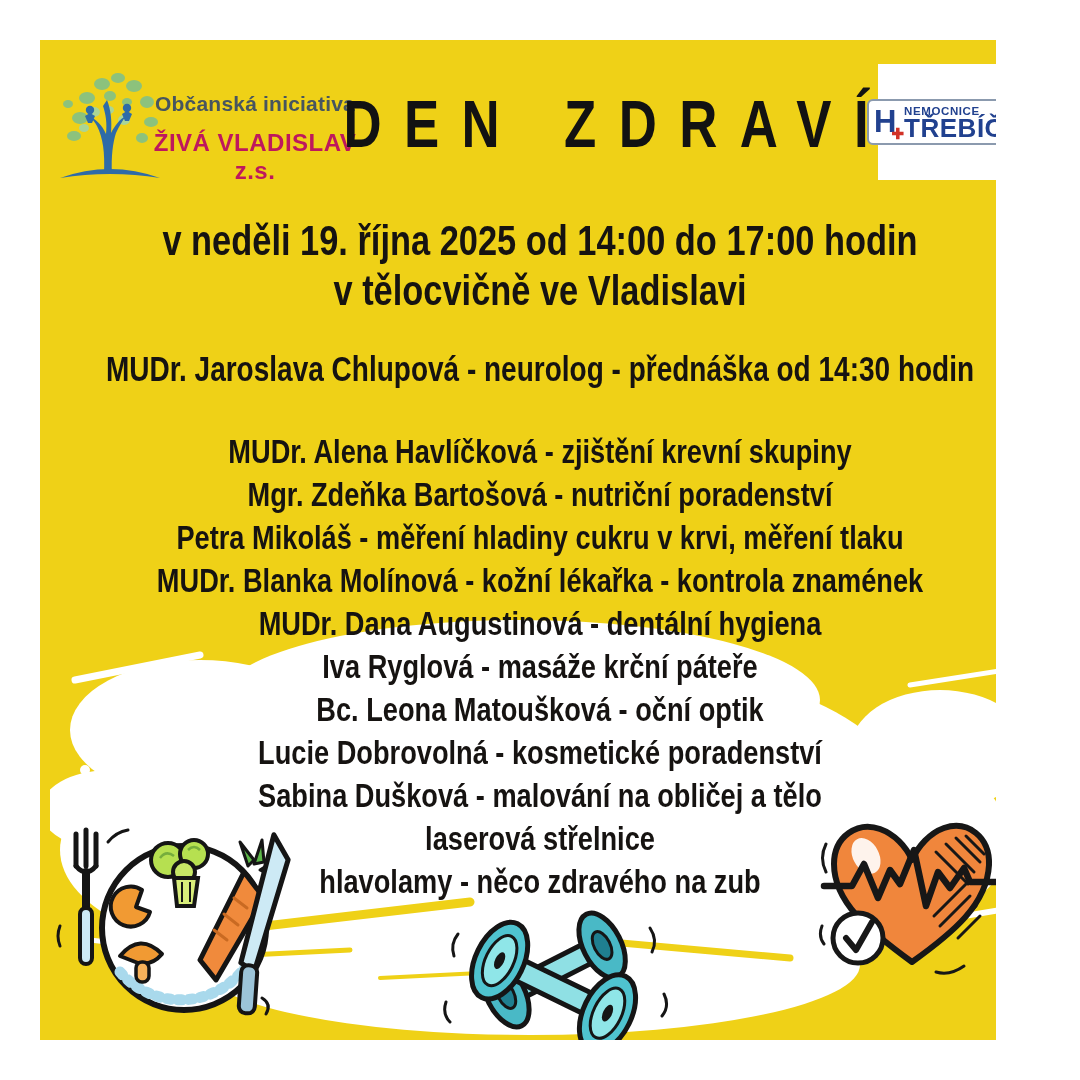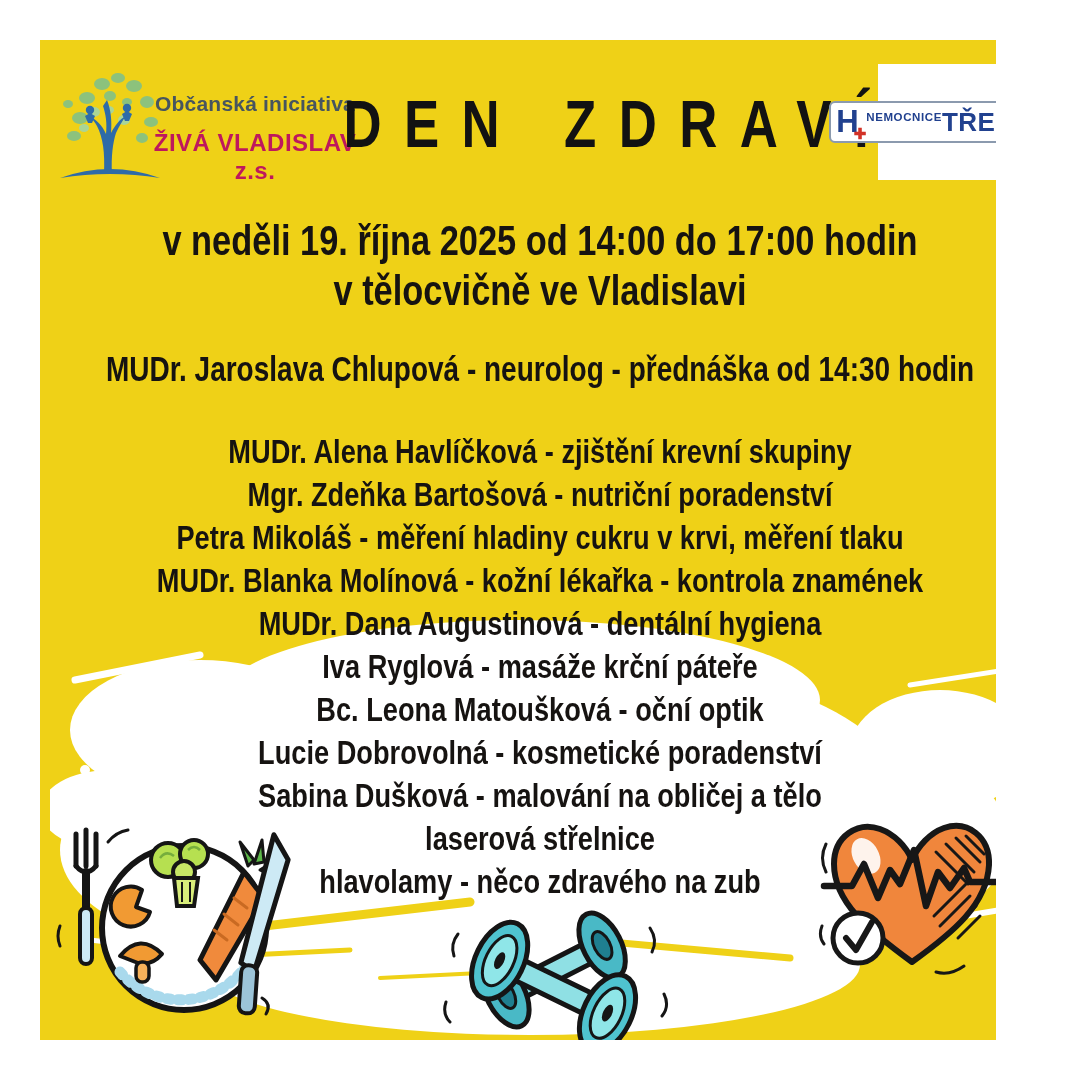--- a/index.html
+++ b/index.html
@@ -18,21 +18,21 @@
   .title{display:inline-block;font-size:66px;line-height:84px;font-weight:700;color:#121212;
          letter-spacing:28px;word-spacing:6px;white-space:nowrap;
          transform:scaleX(0.80);transform-origin:50% 50%;}
 
   .hospital-box{position:absolute;left:838px;top:24px;width:122px;height:116px;background:#ffffff;
                 z-index:4;display:flex;align-items:center;justify-content:center;}
   .hospital-logo{border:2px solid #8b9aae;border-radius:6px;background:#fff;
                  display:flex;align-items:center;gap:4px;padding:4px 5px;}
   .hospital-h{position:relative;font-size:31px;font-weight:700;color:#21418f;line-height:30px;width:26px;}
   .hospital-cross{position:absolute;right:-4px;bottom:-4px;font-size:15px;color:#d23227;line-height:15px;}
-  .hospital-words{display:flex;flex-direction:row;align-items:flex-start;}
+  .hospital-words{display:flex;flex-direction:column;align-items:flex-start;}
   .hospital-l1{font-size:11.5px;font-weight:700;color:#21418f;letter-spacing:0.6px;}
   .hospital-l2{font-size:26px;font-weight:700;color:#21418f;line-height:22px;letter-spacing:0.5px;}
 
   
   .stack{position:absolute;top:175px;left:-125px;width:1250px;z-index:3;text-align:center;
          transform:scaleX(0.80);transform-origin:50% 0;color:#161311;font-weight:700;}
   .when-line{font-size:43px;line-height:50px;}
   .lecture{margin-top:30px;font-size:35px;line-height:47px;}
   .program{margin-top:38px;}
   .program-line{font-size:34px;line-height:43px;}

